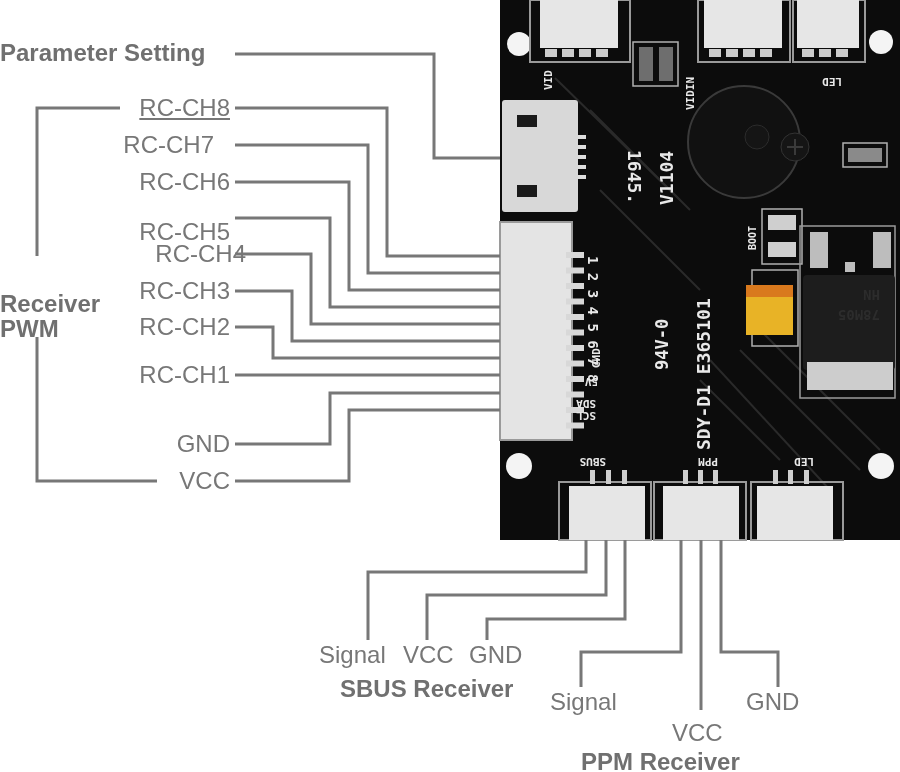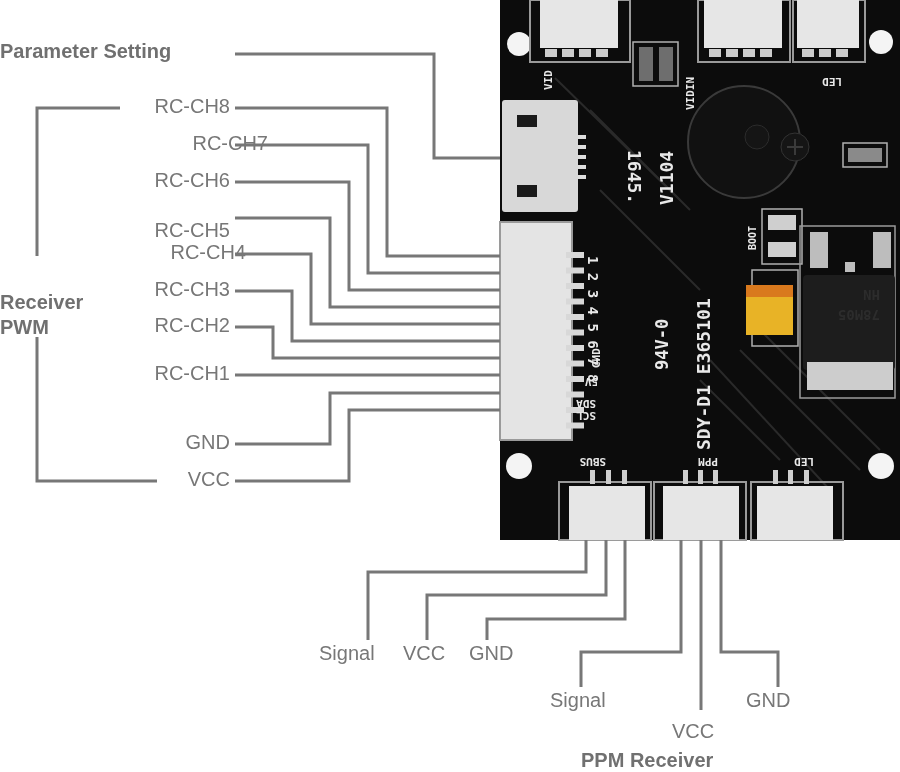--- a/index.html
+++ b/index.html
@@ -1,19 +1,19 @@
 <!DOCTYPE html>
 <html><head>
 <meta charset="utf-8">
 <style>
   html, body { margin: 0; padding: 0; background: #ffffff; }
   body { width: 900px; height: 772px; position: relative; overflow: hidden;
          font-family: "Liberation Sans", sans-serif; }
   #stage { position: absolute; left: 0; top: 0; width: 900px; height: 772px; }
-  .lbl { position: absolute; color: #777777; font-size: 20px; line-height: 1; white-space: nowrap; }
+  .lbl { position: absolute; color: #777777; font-size: 24px; line-height: 1; white-space: nowrap; }
   .lbl.bold { font-weight: bold; color: #707070; }
   .r { text-align: right; }
   svg text.silk { font-family: "DejaVu Sans Mono", monospace; fill: #e8e8e8; font-weight: bold; }
 </style>
 </head>
 <body>
 
 <div id="stage">
   <svg width="900" height="772" viewBox="0 0 900 772" style="position:absolute;left:0;top:0">
 
@@ -190,32 +190,33 @@
       <polyline points="701,540 701,710"></polyline>
       <polyline points="721,540 721,652 778,652 778,687"></polyline>
     </g>
   </svg>
 
   <div class="lbl bold" style="left:0;top:41px;">Parameter Setting</div>
 
   <div class="lbl bold" style="left:0;top:269px;margin-top:48px;">PWM</div>
   <div class="lbl bold" style="left:0;top:292px;">Receiver</div>
 
-  <div class="lbl r" style="right:670px;top:96px;">RC-CH8</div>
-  <div class="lbl r" style="right:632px;top:133px;">RC-CH7</div>
+  <div class="lbl r" style="right:670px;top:96px;text-decoration:underline;">RC-CH8</div>
+  <div class="lbl r" style="right:686px;top:133px;">RC-CH7</div>
   <div class="lbl r" style="right:670px;top:170px;margin-left:35px;">RC-CH6</div>
   <div class="lbl r" style="right:670px;top:220px;">RC-CH5</div>
   <div class="lbl r" style="right:654px;top:242px;">RC-CH4</div>
   <div class="lbl r" style="right:670px;top:279px;">RC-CH3</div>
   <div class="lbl r" style="right:670px;top:315px;margin-left:35px;">RC-CH2</div>
   <div class="lbl r" style="right:670px;top:363px;margin-left:27px;">RC-CH1</div>
   <div class="lbl r" style="right:670px;top:432px;">GND</div>
   <div class="lbl r" style="right:670px;top:469px;">VCC</div>
 
   <div class="lbl" style="left:319px;top:643px;">Signal</div>
   <div class="lbl" style="left:403px;top:643px;">VCC</div>
   <div class="lbl" style="left:469px;top:643px;">GND</div>
+  <div class="lbl bold" style="left:340px;top:677px;">SBUS Receiver</div>
 
   <div class="lbl" style="left:550px;top:690px;">Signal</div>
   <div class="lbl" style="left:672px;top:721px;">VCC</div>
   <div class="lbl" style="left:746px;top:690px;">GND</div>
   <div class="lbl bold" style="left:581px;top:750px;">PPM Receiver</div>
 </div>
 
 </body></html>

